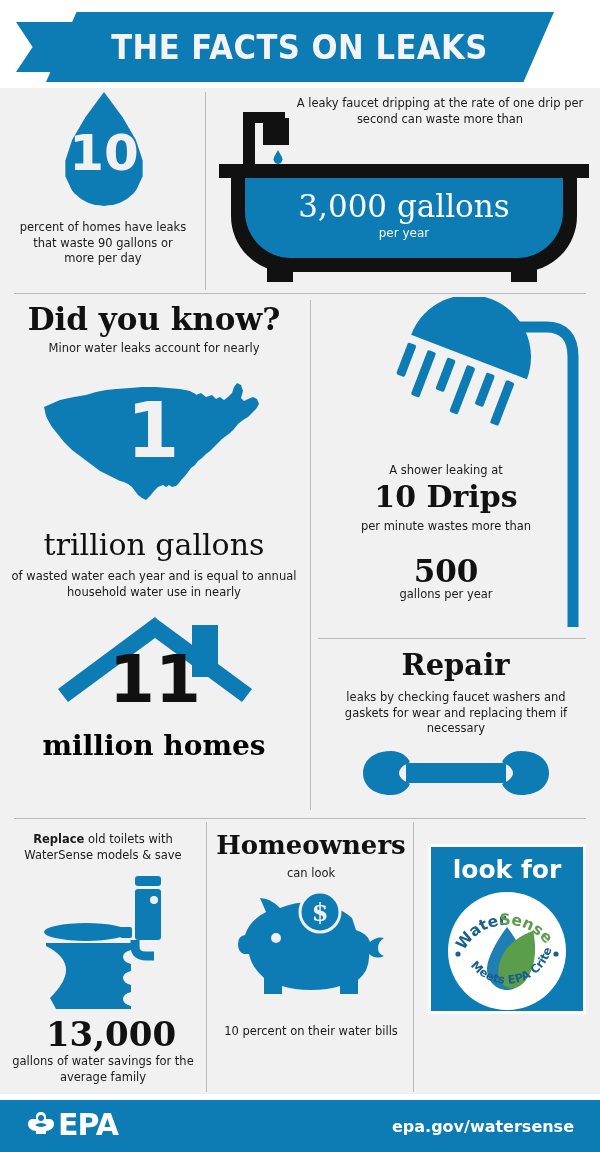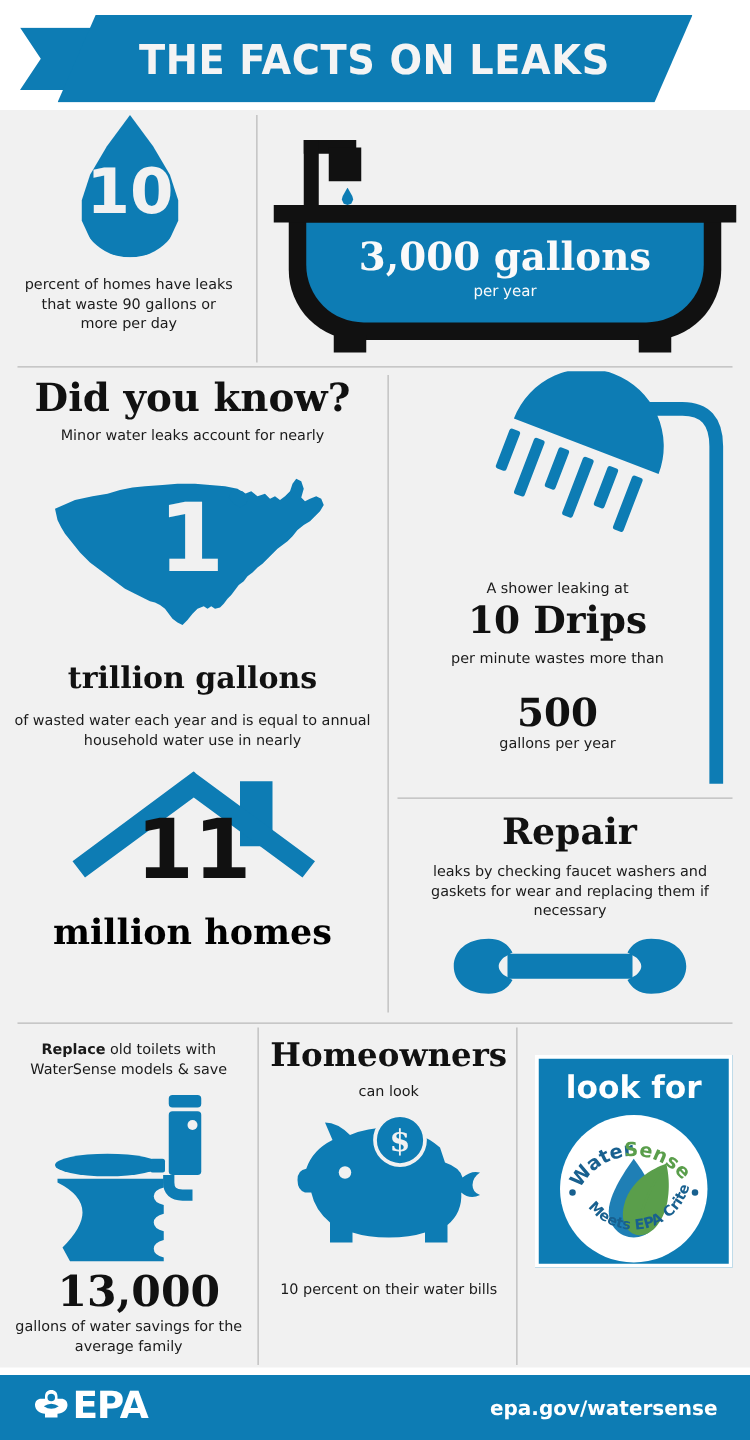--- a/index.html
+++ b/index.html
@@ -73,21 +73,21 @@
     border-radius: 0 0 56px 56px;
   }
   .tub-inner {
     position:absolute; left:40px; top:90px; width:318px; height:80px; background:#0d7cb4;
     border-radius: 0 0 46px 46px;
   }
   .tub-foot-l { position:absolute; left:62px; top:180px; width:26px; height:14px; background:#111; }
   .tub-foot-r { position:absolute; left:306px; top:180px; width:26px; height:14px; background:#111; }
   .tub-num {
     position:absolute; left:40px; top:100px; width:318px; text-align:center;
-    color:#fafafa; font-family:"DejaVu Serif", serif; font-weight:bold; font-size:31px;
+    color:#fafafa; font-family:"DejaVu Serif", serif; font-weight:normal; font-size:31px;
   }
   .tub-sub {
     position:absolute; left:40px; top:138px; width:318px; text-align:center;
     color:#fafafa; font-family:"DejaVu Sans", sans-serif; font-size:12px;
   }
 
   
   .sec-map { position:absolute; left:0; top:297px; width:308px; height:520px; }
   .dyk {
     position:absolute; left:0; top:4px; width:308px; text-align:center;
@@ -96,21 +96,21 @@
   .dyk-sub { position:absolute; left:14px; top:44px; width:280px; }
   .map-holder { position:absolute; left:38px; top:76px; width:230px; height:145px; }
   .map-holder svg { display:block; width:230px; height:145px; }
   .map-num {
     position:absolute; left:38px; top:96px; width:230px; text-align:center;
     color:#f1f1f1; font-family:"DejaVu Sans", sans-serif; font-weight:bold;
     font-size:76px; line-height:76px;
   }
   .trill {
     position:absolute; left:0; top:230px; width:308px; text-align:center;
-    font-family:"DejaVu Serif", serif; font-weight:bold; font-size:24px; color:#111;
+    font-family:"DejaVu Serif", serif; font-weight:normal; font-size:30px; color:#111;
   }
   .trill-sub { position:absolute; left:10px; top:272px; width:288px; }
   .roof { position:absolute; left:30px; top:320px; width:250px; height:100px; }
   .roof svg { display:block; width:250px; height:100px; }
   .roof-num {
     position:absolute; left:30px; top:350px; width:250px; text-align:center;
     color:#111; font-family:"DejaVu Sans", sans-serif; font-weight:bold;
     font-size:66px; line-height:66px;
   }
   .mill {
@@ -210,20 +210,21 @@
     </div>
   </div>
 
   <div class="sec-drop">
     <div class="drop"></div>
     <div class="drop-num">10</div>
     <div class="cap drop-cap">percent of homes have leaks that waste 90 gallons or more per day</div>
   </div>
 
   <div class="sec-tub">
+    <div class="cap tub-cap">A leaky faucet dripping at the rate of one drip per second can waste more than</div>
     <div class="faucet-arm"></div>
     <div class="faucet-post"></div>
     <div class="faucet-head"></div>
     <div class="faucet-drop"></div>
     <div class="tub-body"></div>
     <div class="tub-inner"></div>
     <div class="tub-rim"></div>
     <div class="tub-foot-l"></div>
     <div class="tub-foot-r"></div>
     <div class="tub-num">3,000 gallons</div>

